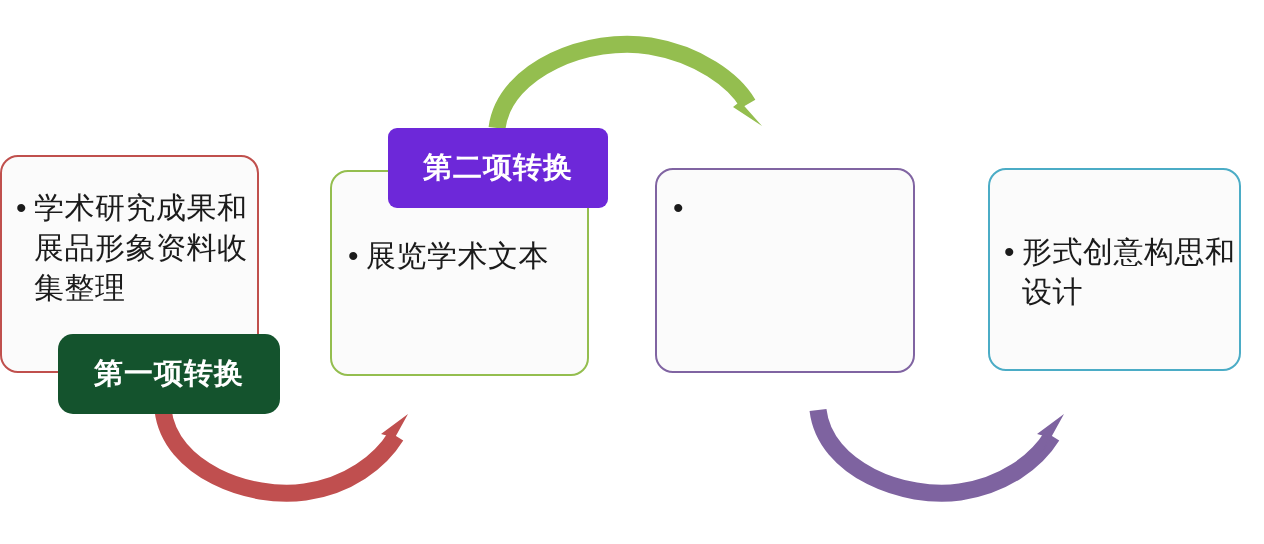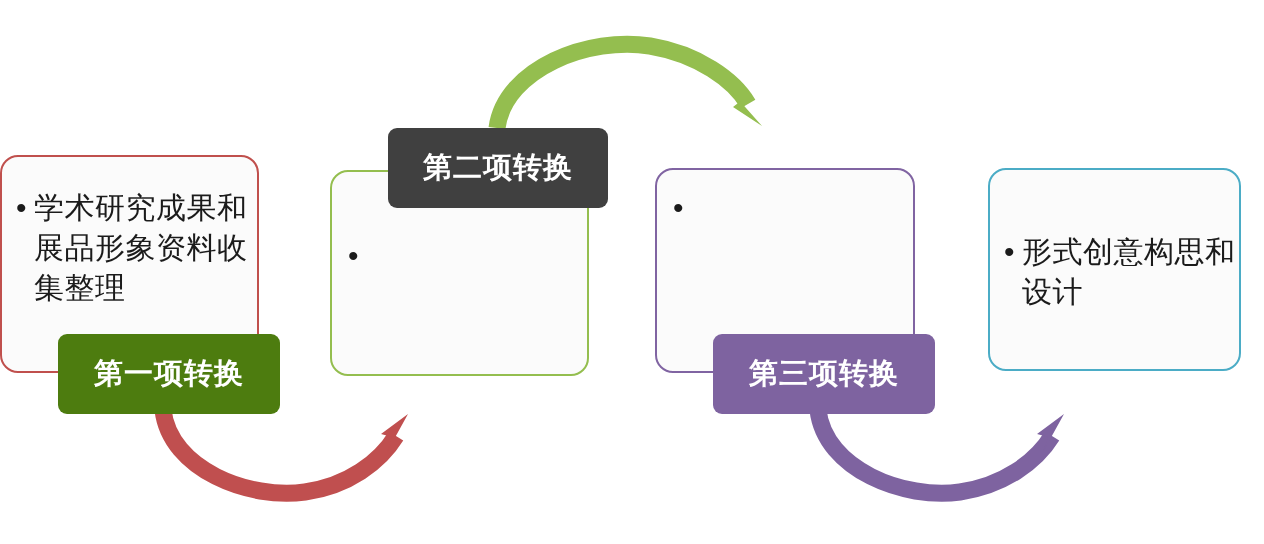--- a/index.html
+++ b/index.html
@@ -112,38 +112,36 @@
 
   <div class="node-box" id="box-1" style="border-color:#C0504D;"></div>
   <div class="node-text" id="txt-1">
     <span class="bullet">•</span>
     <span>学术研究成果和展品形象资料收集整理</span>
   </div>
 
   <div class="node-box" id="box-2" style="border-color:#94BE4F;"></div>
   <div class="node-text" id="txt-2">
     <span class="bullet">•</span>
+    <span>展览学术文本</span>
   </div>
 
   <div class="node-box" id="box-3" style="border-color:#8064A2;"></div>
   <div class="node-text" id="txt-3">
     <span class="bullet">•</span>
   </div>
 
   <div class="node-box" id="box-4" style="border-color:#4BACC6;"></div>
   <div class="node-text" id="txt-4">
     <span class="bullet">•</span>
     <span>形式创意构思和设计</span>
   </div>
 
-  <div class="badge" id="badge-1" style="background:#4d7c0f;">
+  <div class="badge" id="badge-1" style="background:#14532d;border-radius:15px;">
     <span>第一项转换</span>
   </div>
 
-  <div class="badge" id="badge-2" style="background:#404040;">
+  <div class="badge" id="badge-2" style="background:#6d28d9;">
     <span>第二项转换</span>
   </div>
 
-  <div class="badge" id="badge-3" style="background:#7E63A0;">
-    <span>第三项转换</span>
-  </div>
 
 </div>
 
 </body></html>

